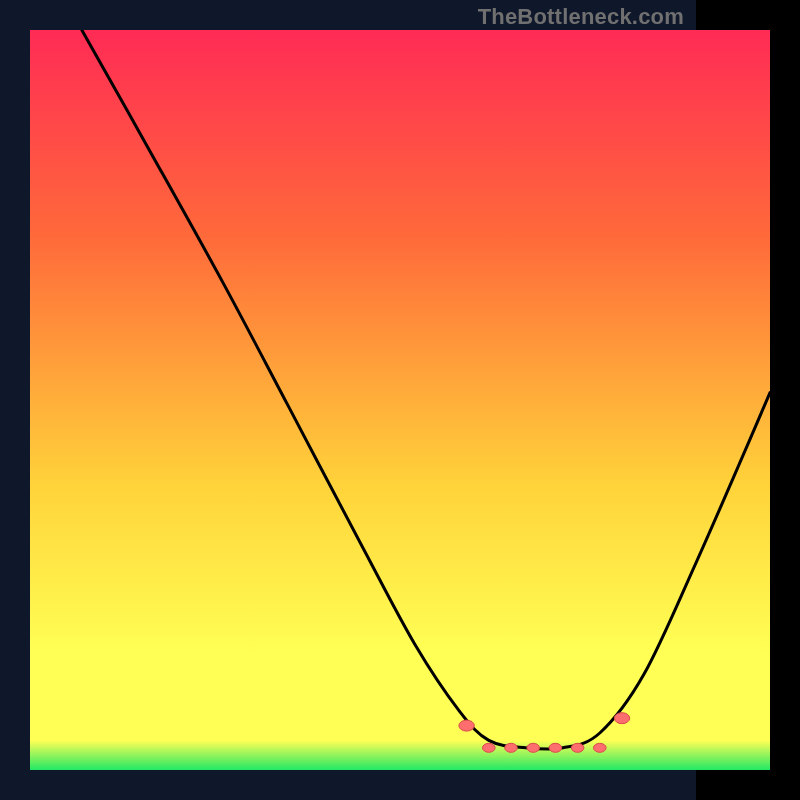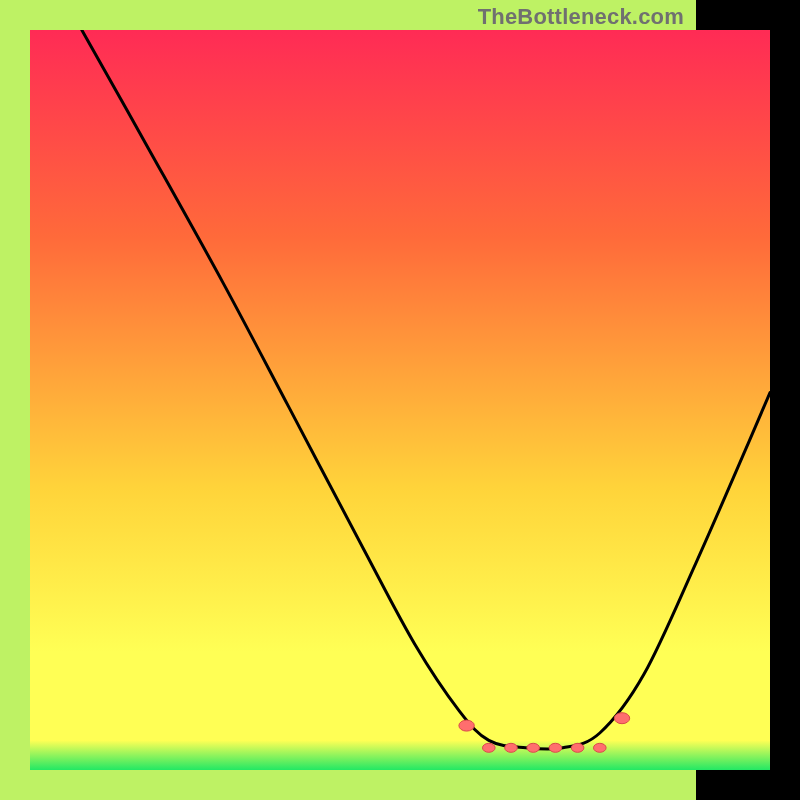--- a/index.html
+++ b/index.html
@@ -1,21 +1,21 @@
 <!DOCTYPE html>
 <html><head>
 <meta charset="utf-8">
 <style>
   * { margin: 0; padding: 0; box-sizing: border-box; }
   html, body { width: 800px; height: 800px; background: #000; overflow: hidden; }
   .frame {
     position: relative;
     width: 696px;
     height: 800px;
-    background: #bef264;
+    background: #0f172a;
   }
   .watermark {
     position: absolute;
     top: 4px;
     right: 12px;
     font-family: Arial, sans-serif;
     font-size: 22px;
     font-weight: 600;
     color: #707070;
     letter-spacing: 0.2px;

